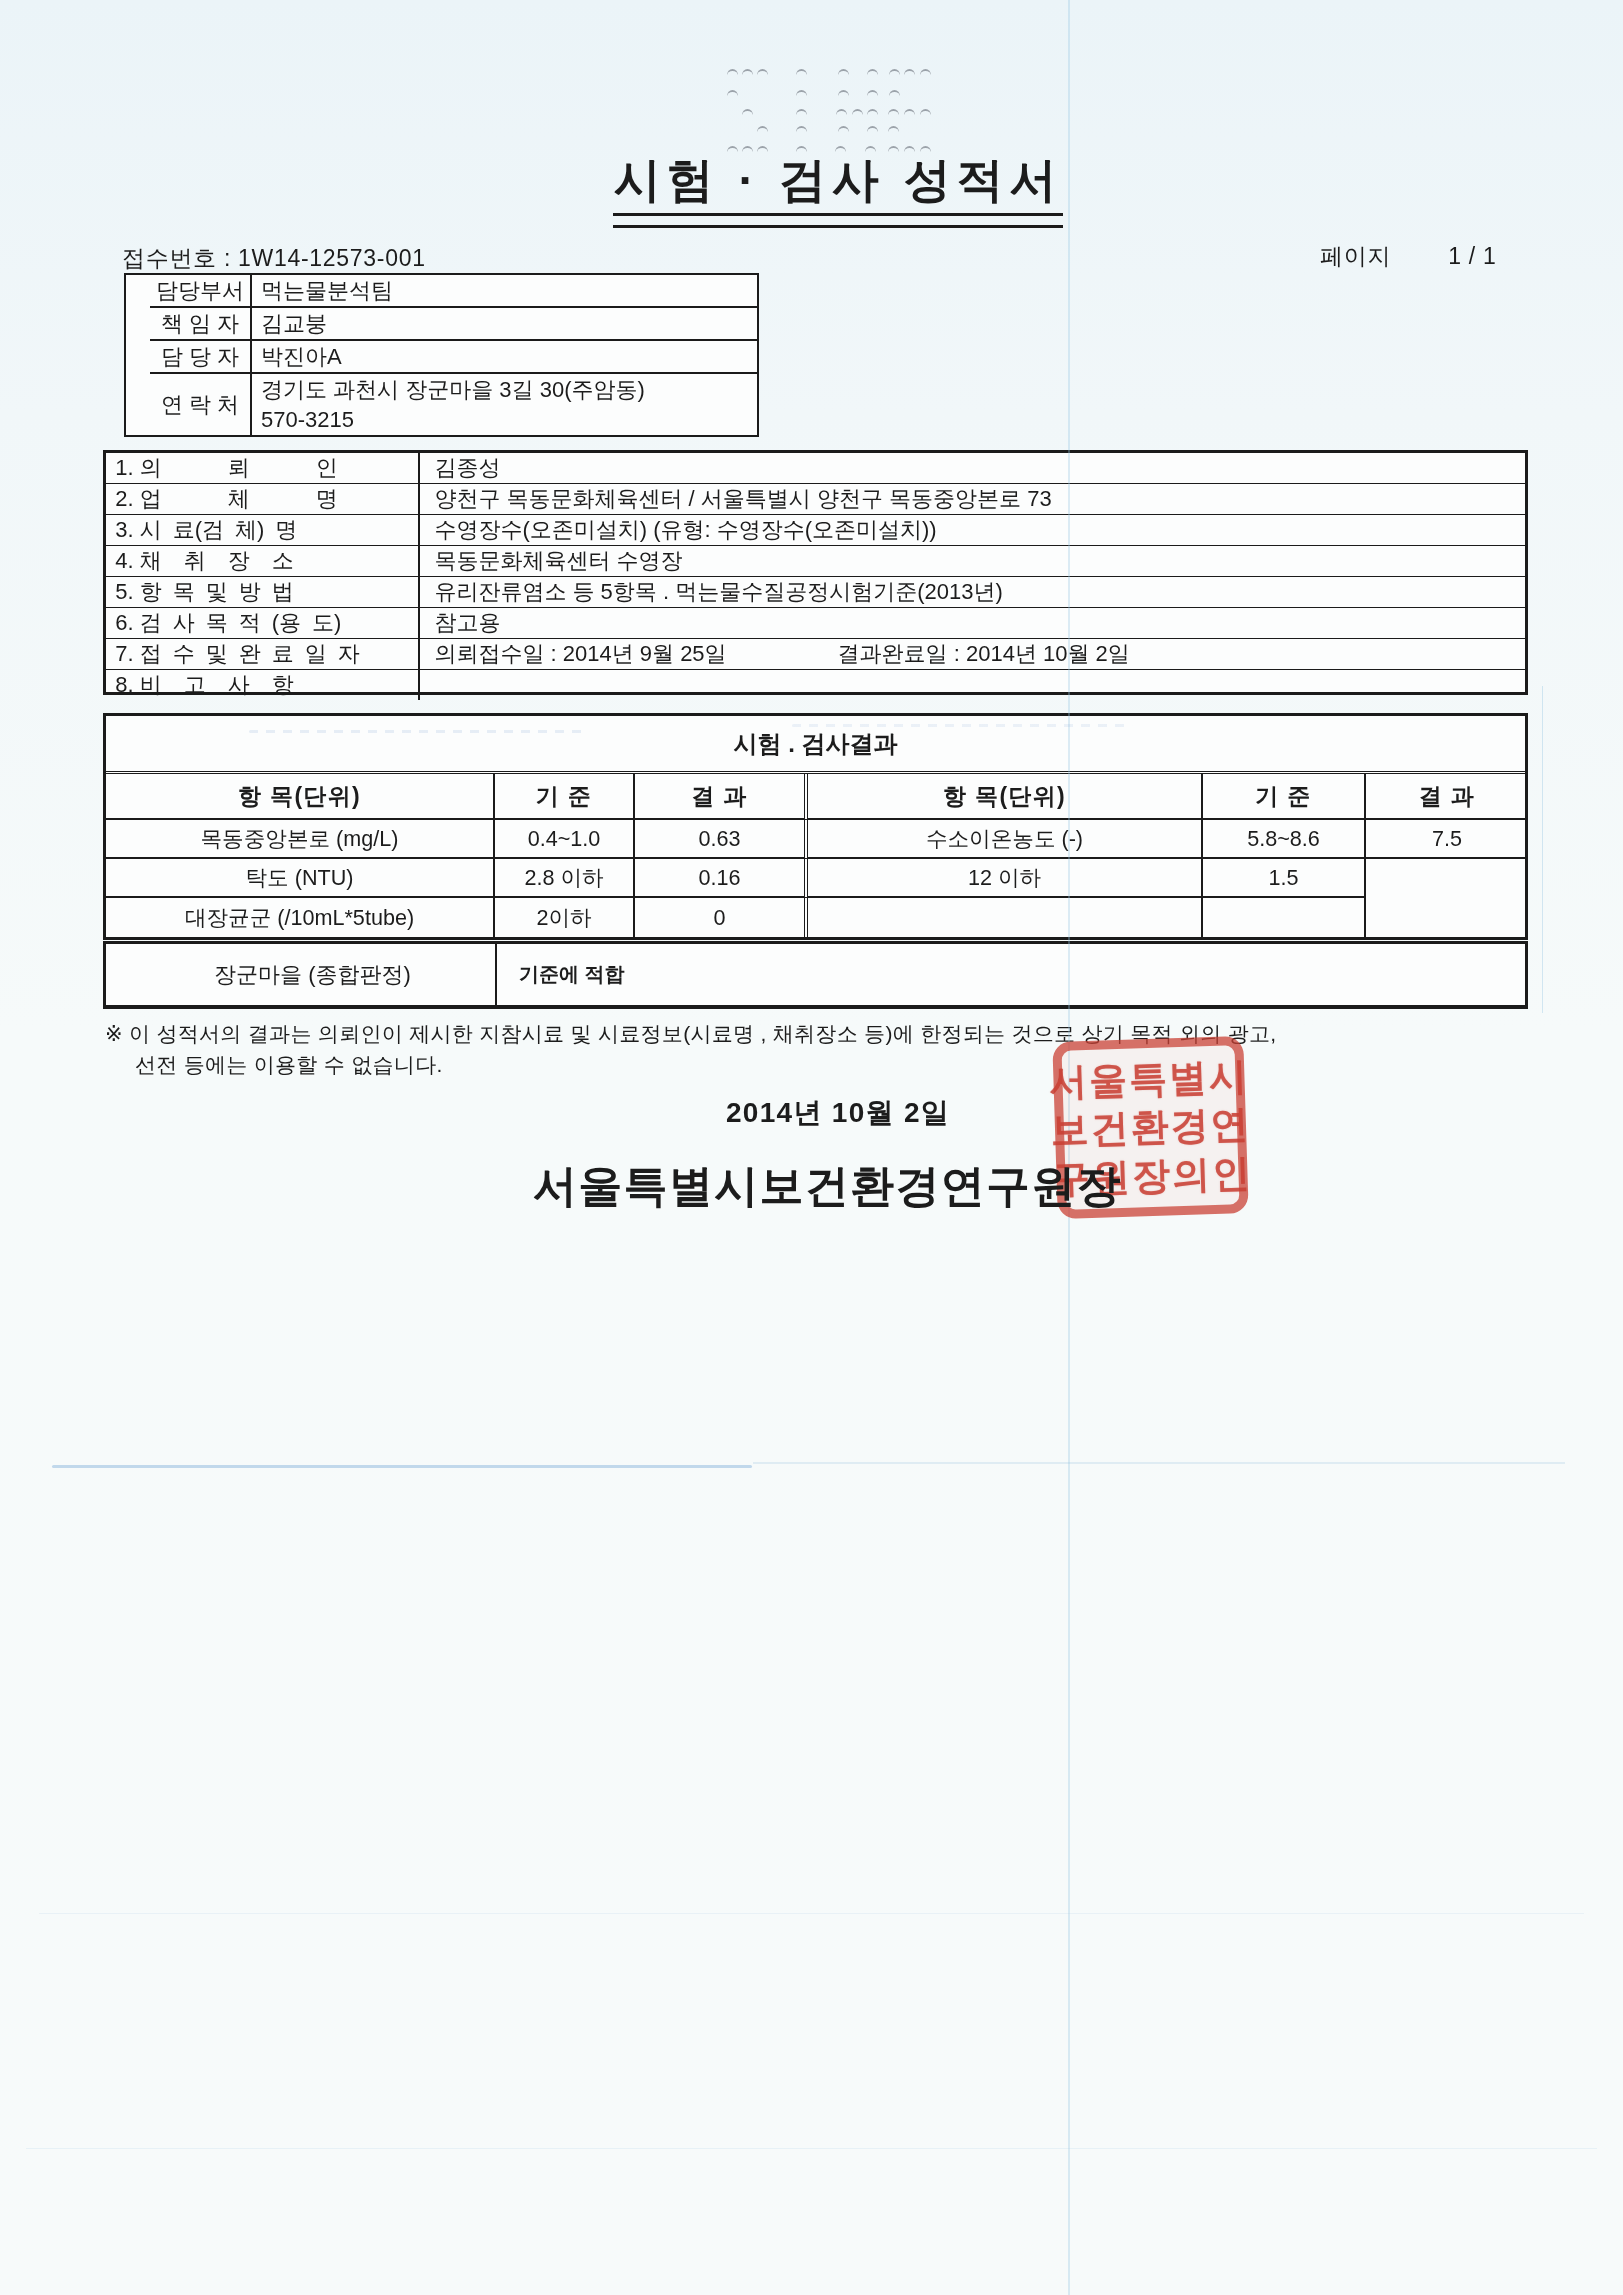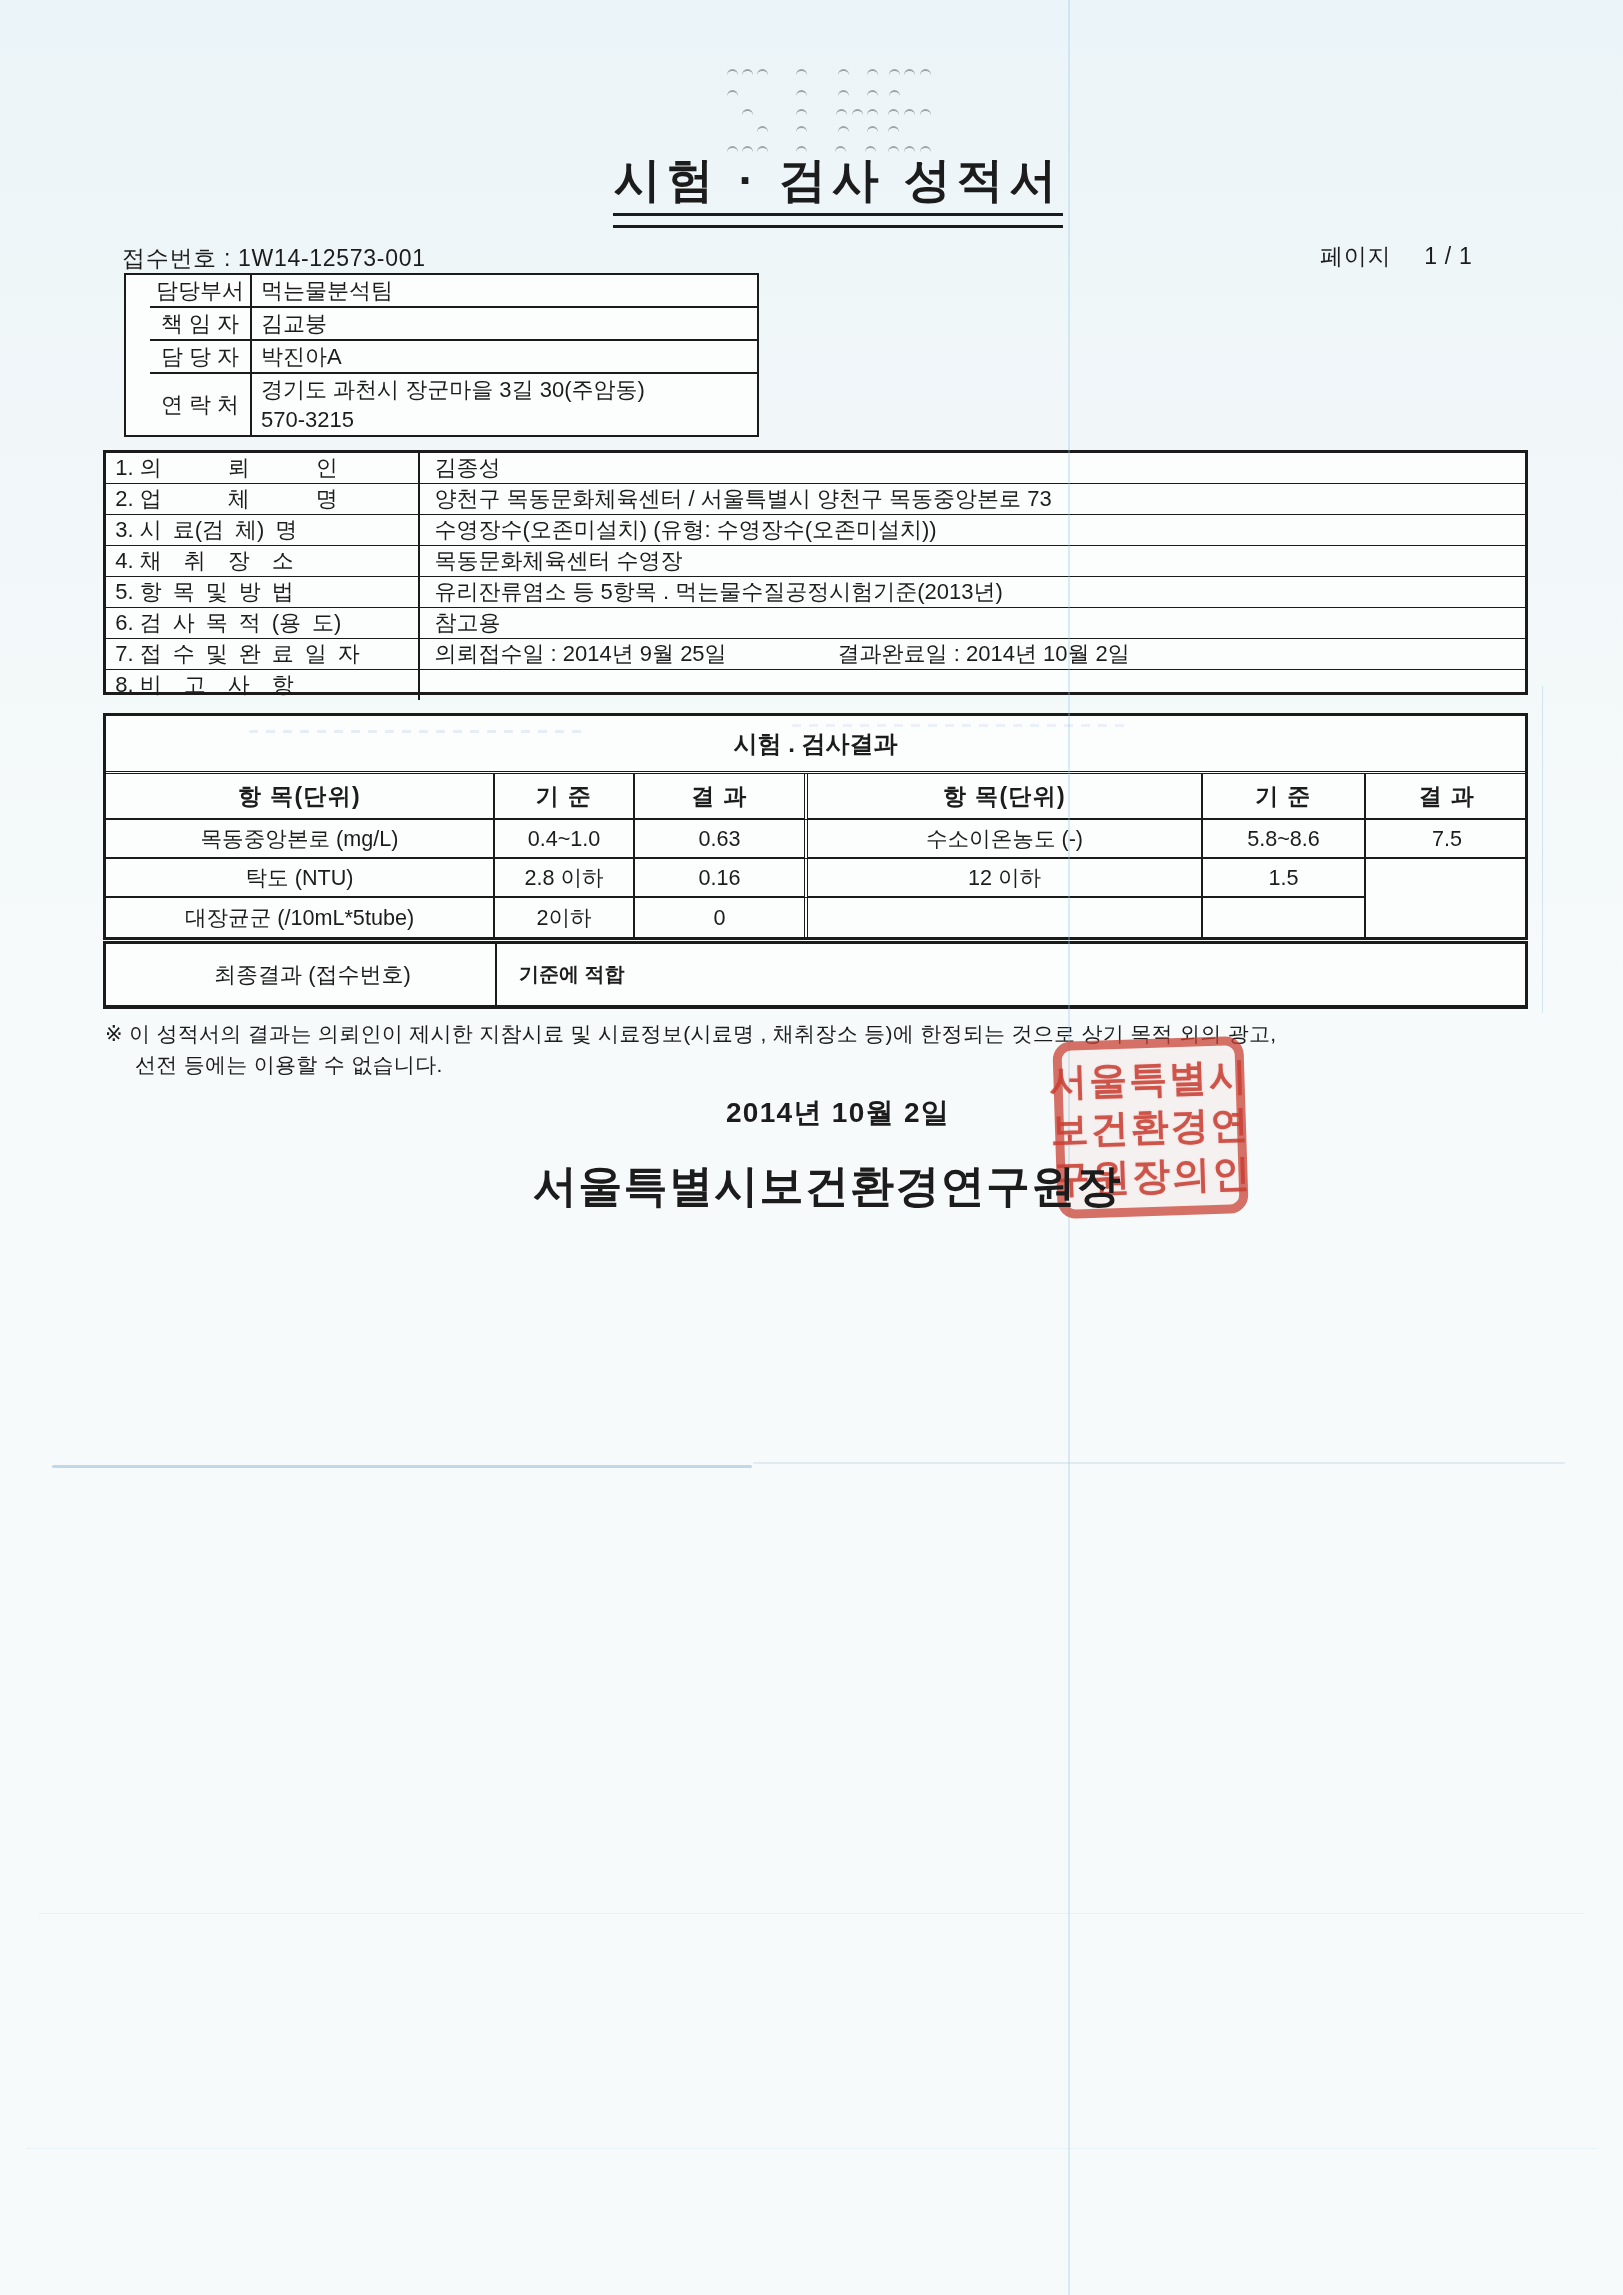--- a/index.html
+++ b/index.html
@@ -115,21 +115,21 @@
 </div>
 <div class="rule" style="top:213px"></div>
 <div class="rule" style="top:225px"></div>
 
 <div class="abs meta-line" style="left:122px;top:243px">
   <span>접수번호</span>
   <span style="margin-left:0">: 1W14-12573-001</span>
 </div>
 <div class="abs meta-line" style="left:1320px;top:241px">
   <span>페이지</span>
-  <span style="margin-left:26px">1  /  1</span>
+  <span style="margin-left:50px">1  /  1</span>
 </div>
 
 <div class="tbl" id="dept">
   <div class="cell c-center lab">담당부서</div>
   <div class="cell c-left val">먹는물분석팀</div>
   <div class="cell c-center lab">책 임 자</div>
   <div class="cell c-left val">김교붕</div>
   <div class="cell c-center lab">담 당 자</div>
   <div class="cell c-left val">박진아A</div>
   <div class="cell c-center lab last">연 락 처</div>
@@ -190,21 +190,21 @@
     <div>대장균군 (/10mL*5tube)</div>
     <div>2이하</div>
     <div>0</div>
     <div></div>
     <div></div>
     <div></div>
   </div>
 </div>
 
 <div class="tbl" id="final">
-  <div class="cell c-center lab">최종결과 (접수번호)</div>
+  <div class="cell c-center lab">장군마을 (종합판정)</div>
   <div class="cell val">기준에 적합</div>
 </div>
 
 <div class="abs" id="foot">
   <div>※ 이 성적서의 결과는 의뢰인이 제시한 지참시료 및 시료정보(시료명 , 채취장소 등)에 한정되는 것으로 상기 목적 외의 광고,</div>
   <div class="l2">선전 등에는 이용할 수 없습니다.</div>
 </div>
 
 <div class="abs" id="issue-date">2014년 10월 2일</div>
 <div class="abs" id="issuer">서울특별시보건환경연구원장</div>

